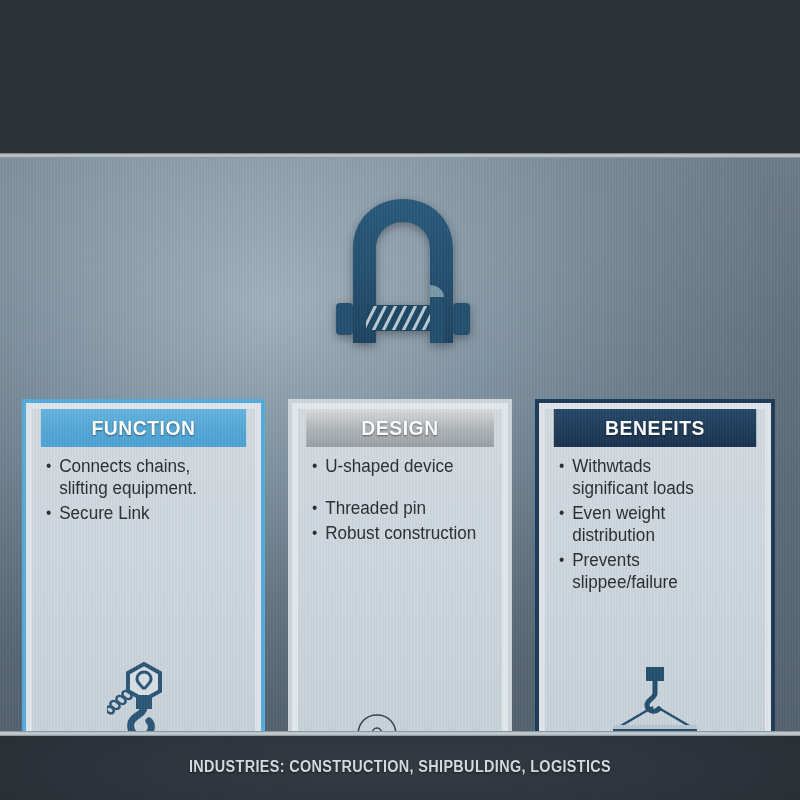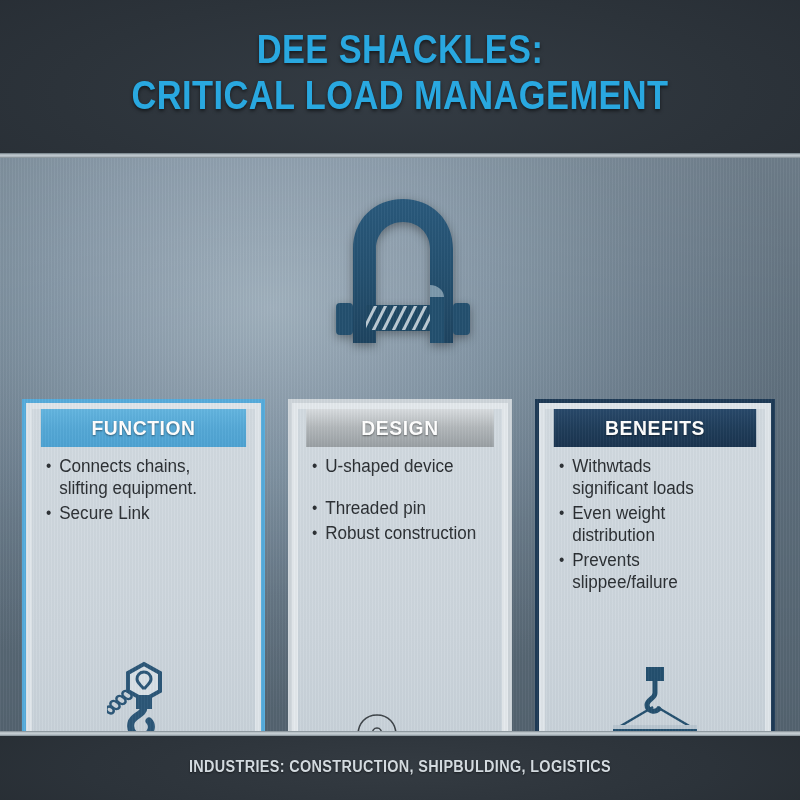--- a/index.html
+++ b/index.html
@@ -210,26 +210,20 @@
     letter-spacing: 0.4px;
     transform: scaleX(0.9);
     text-shadow: 0 1px 2px rgba(0,0,0,0.5);
   }
 </style>
 </head>
 <body>
 
 <div id="poster">
 
-  <div class="header-bar">
-    <div class="title">
-      <span class="title-line">DEE SHACKLES:</span>
-      <span class="title-line">CRITICAL LOAD MANAGEMENT</span>
-    </div>
-  </div>
   <div class="header-rule"></div>
 
   <div class="stage">
 
     <svg class="hero-shackle" viewBox="0 0 170 165">
       <defs>
         <linearGradient id="gShackle" x1="0" y1="0" x2="0" y2="1">
           <stop offset="0%" stop-color="#2a5a7d"></stop>
           <stop offset="55%" stop-color="#24506f"></stop>
           <stop offset="100%" stop-color="#1e4460"></stop>

